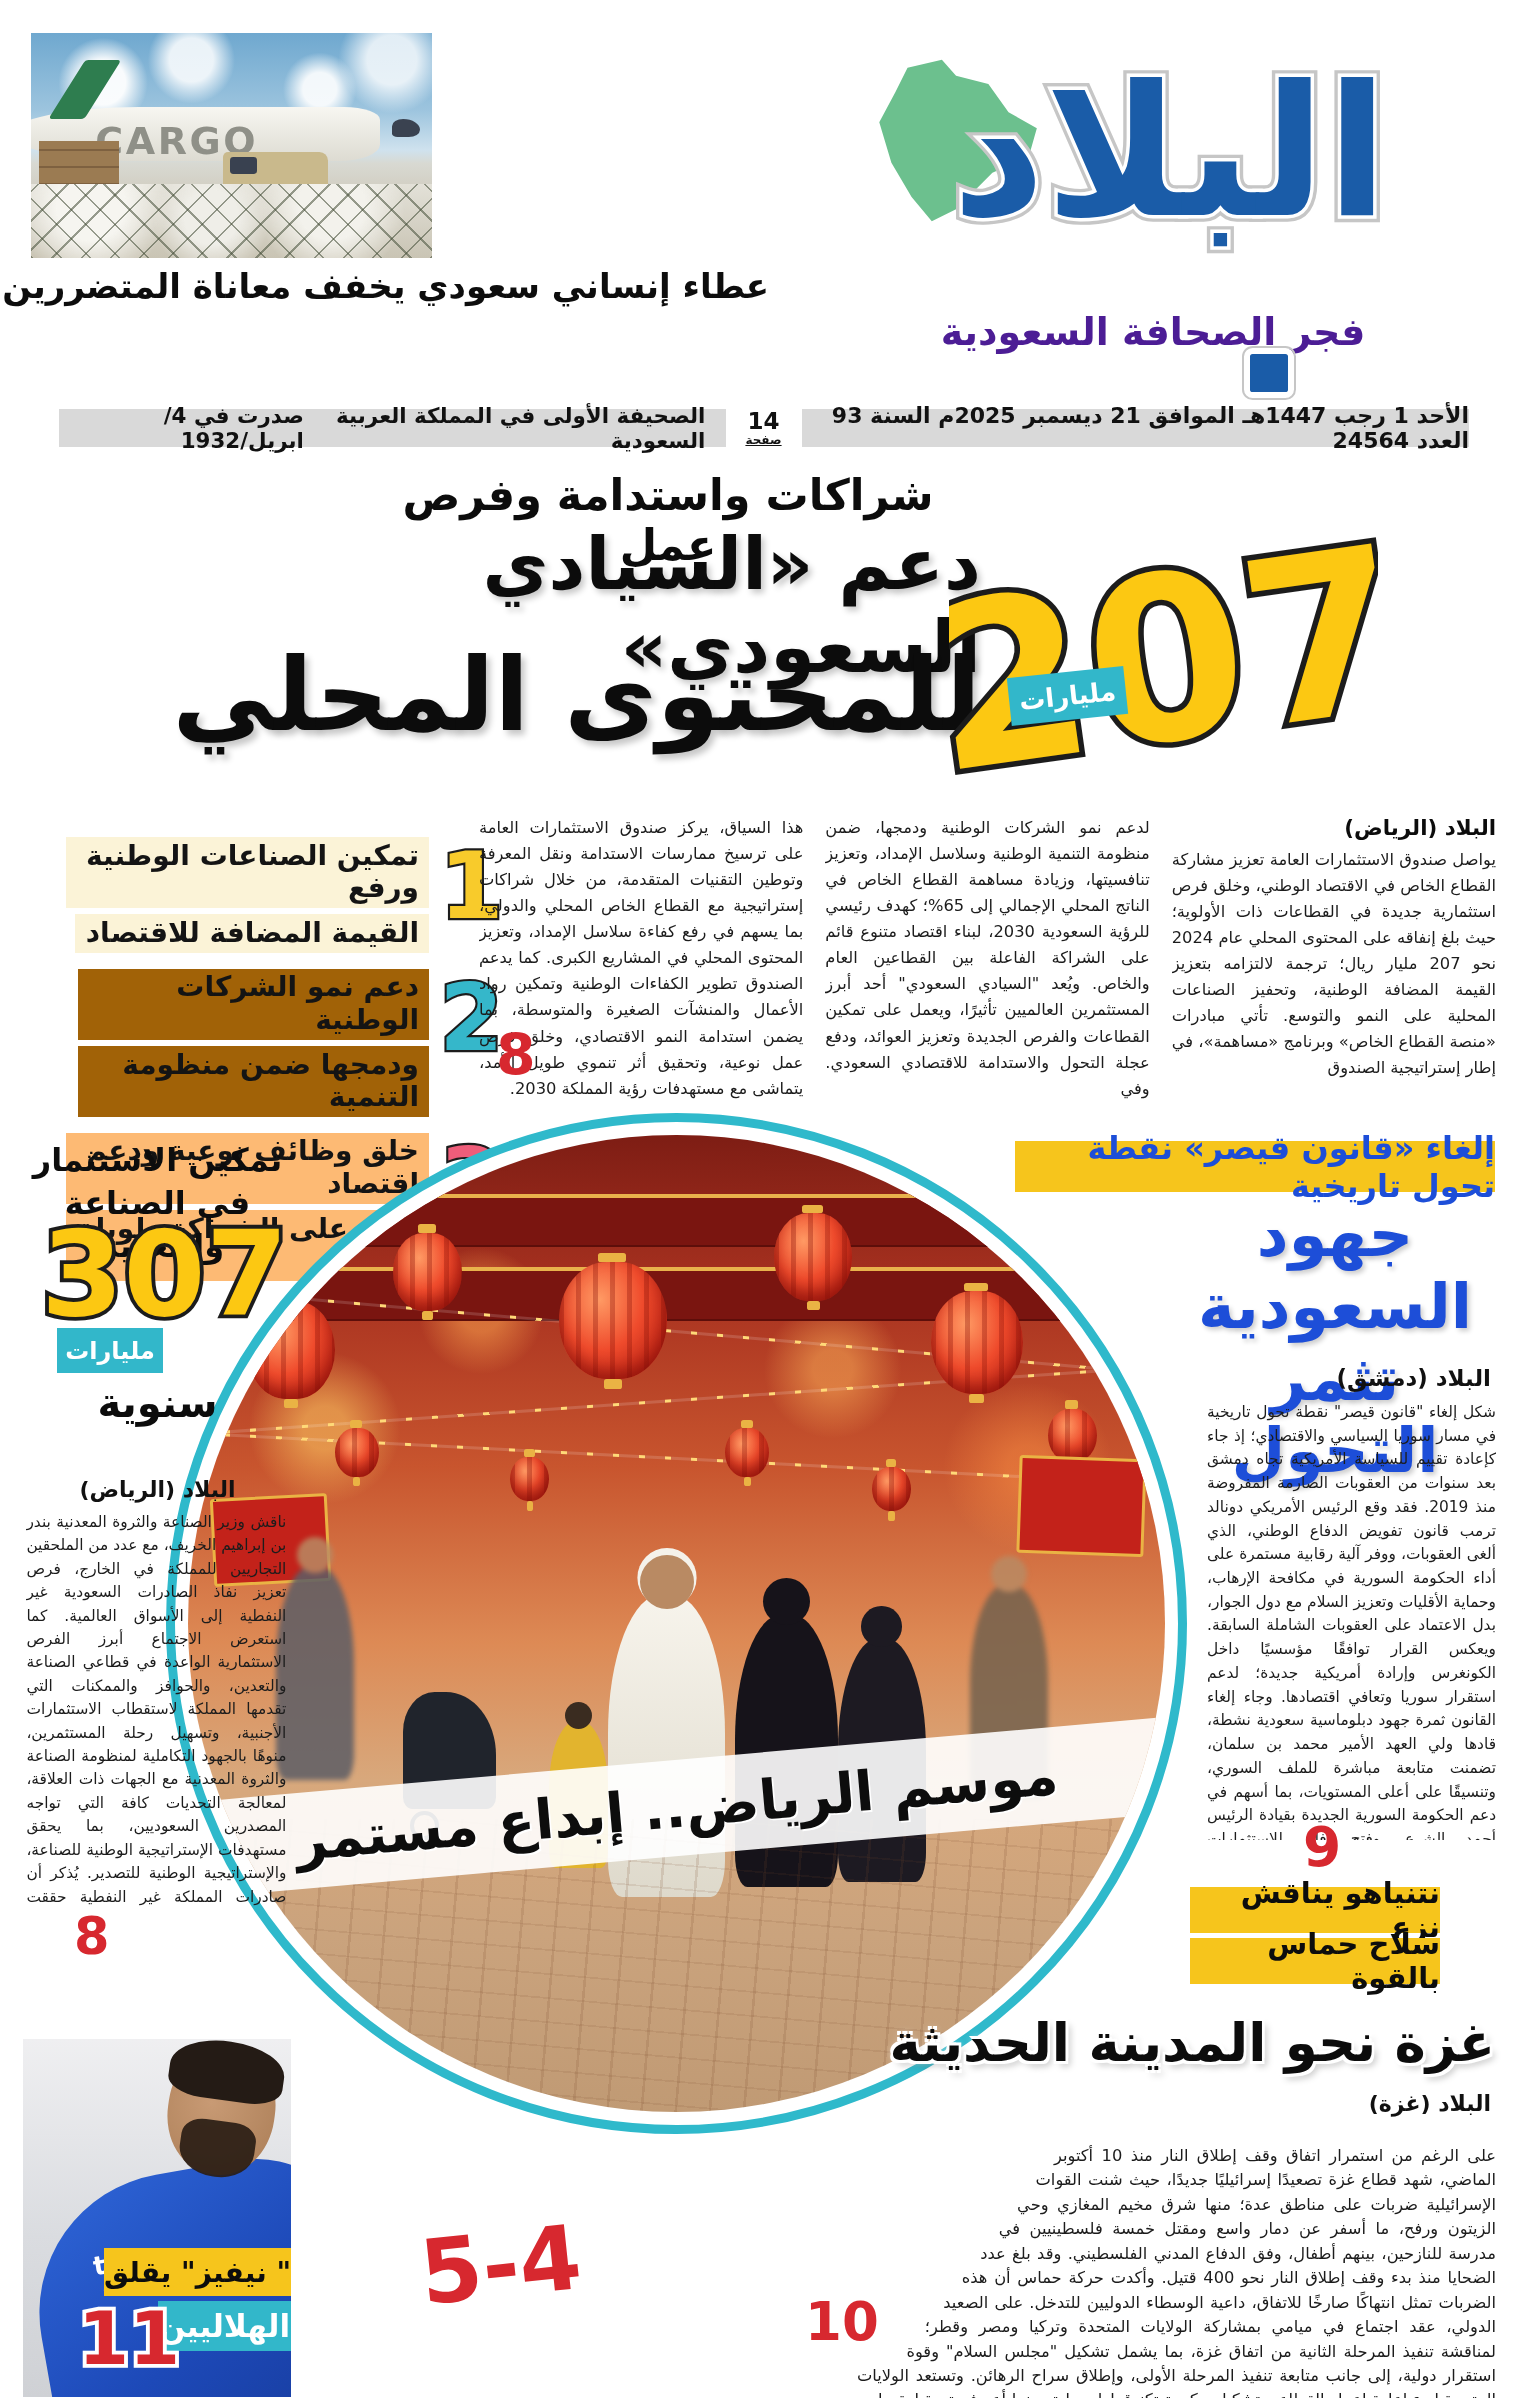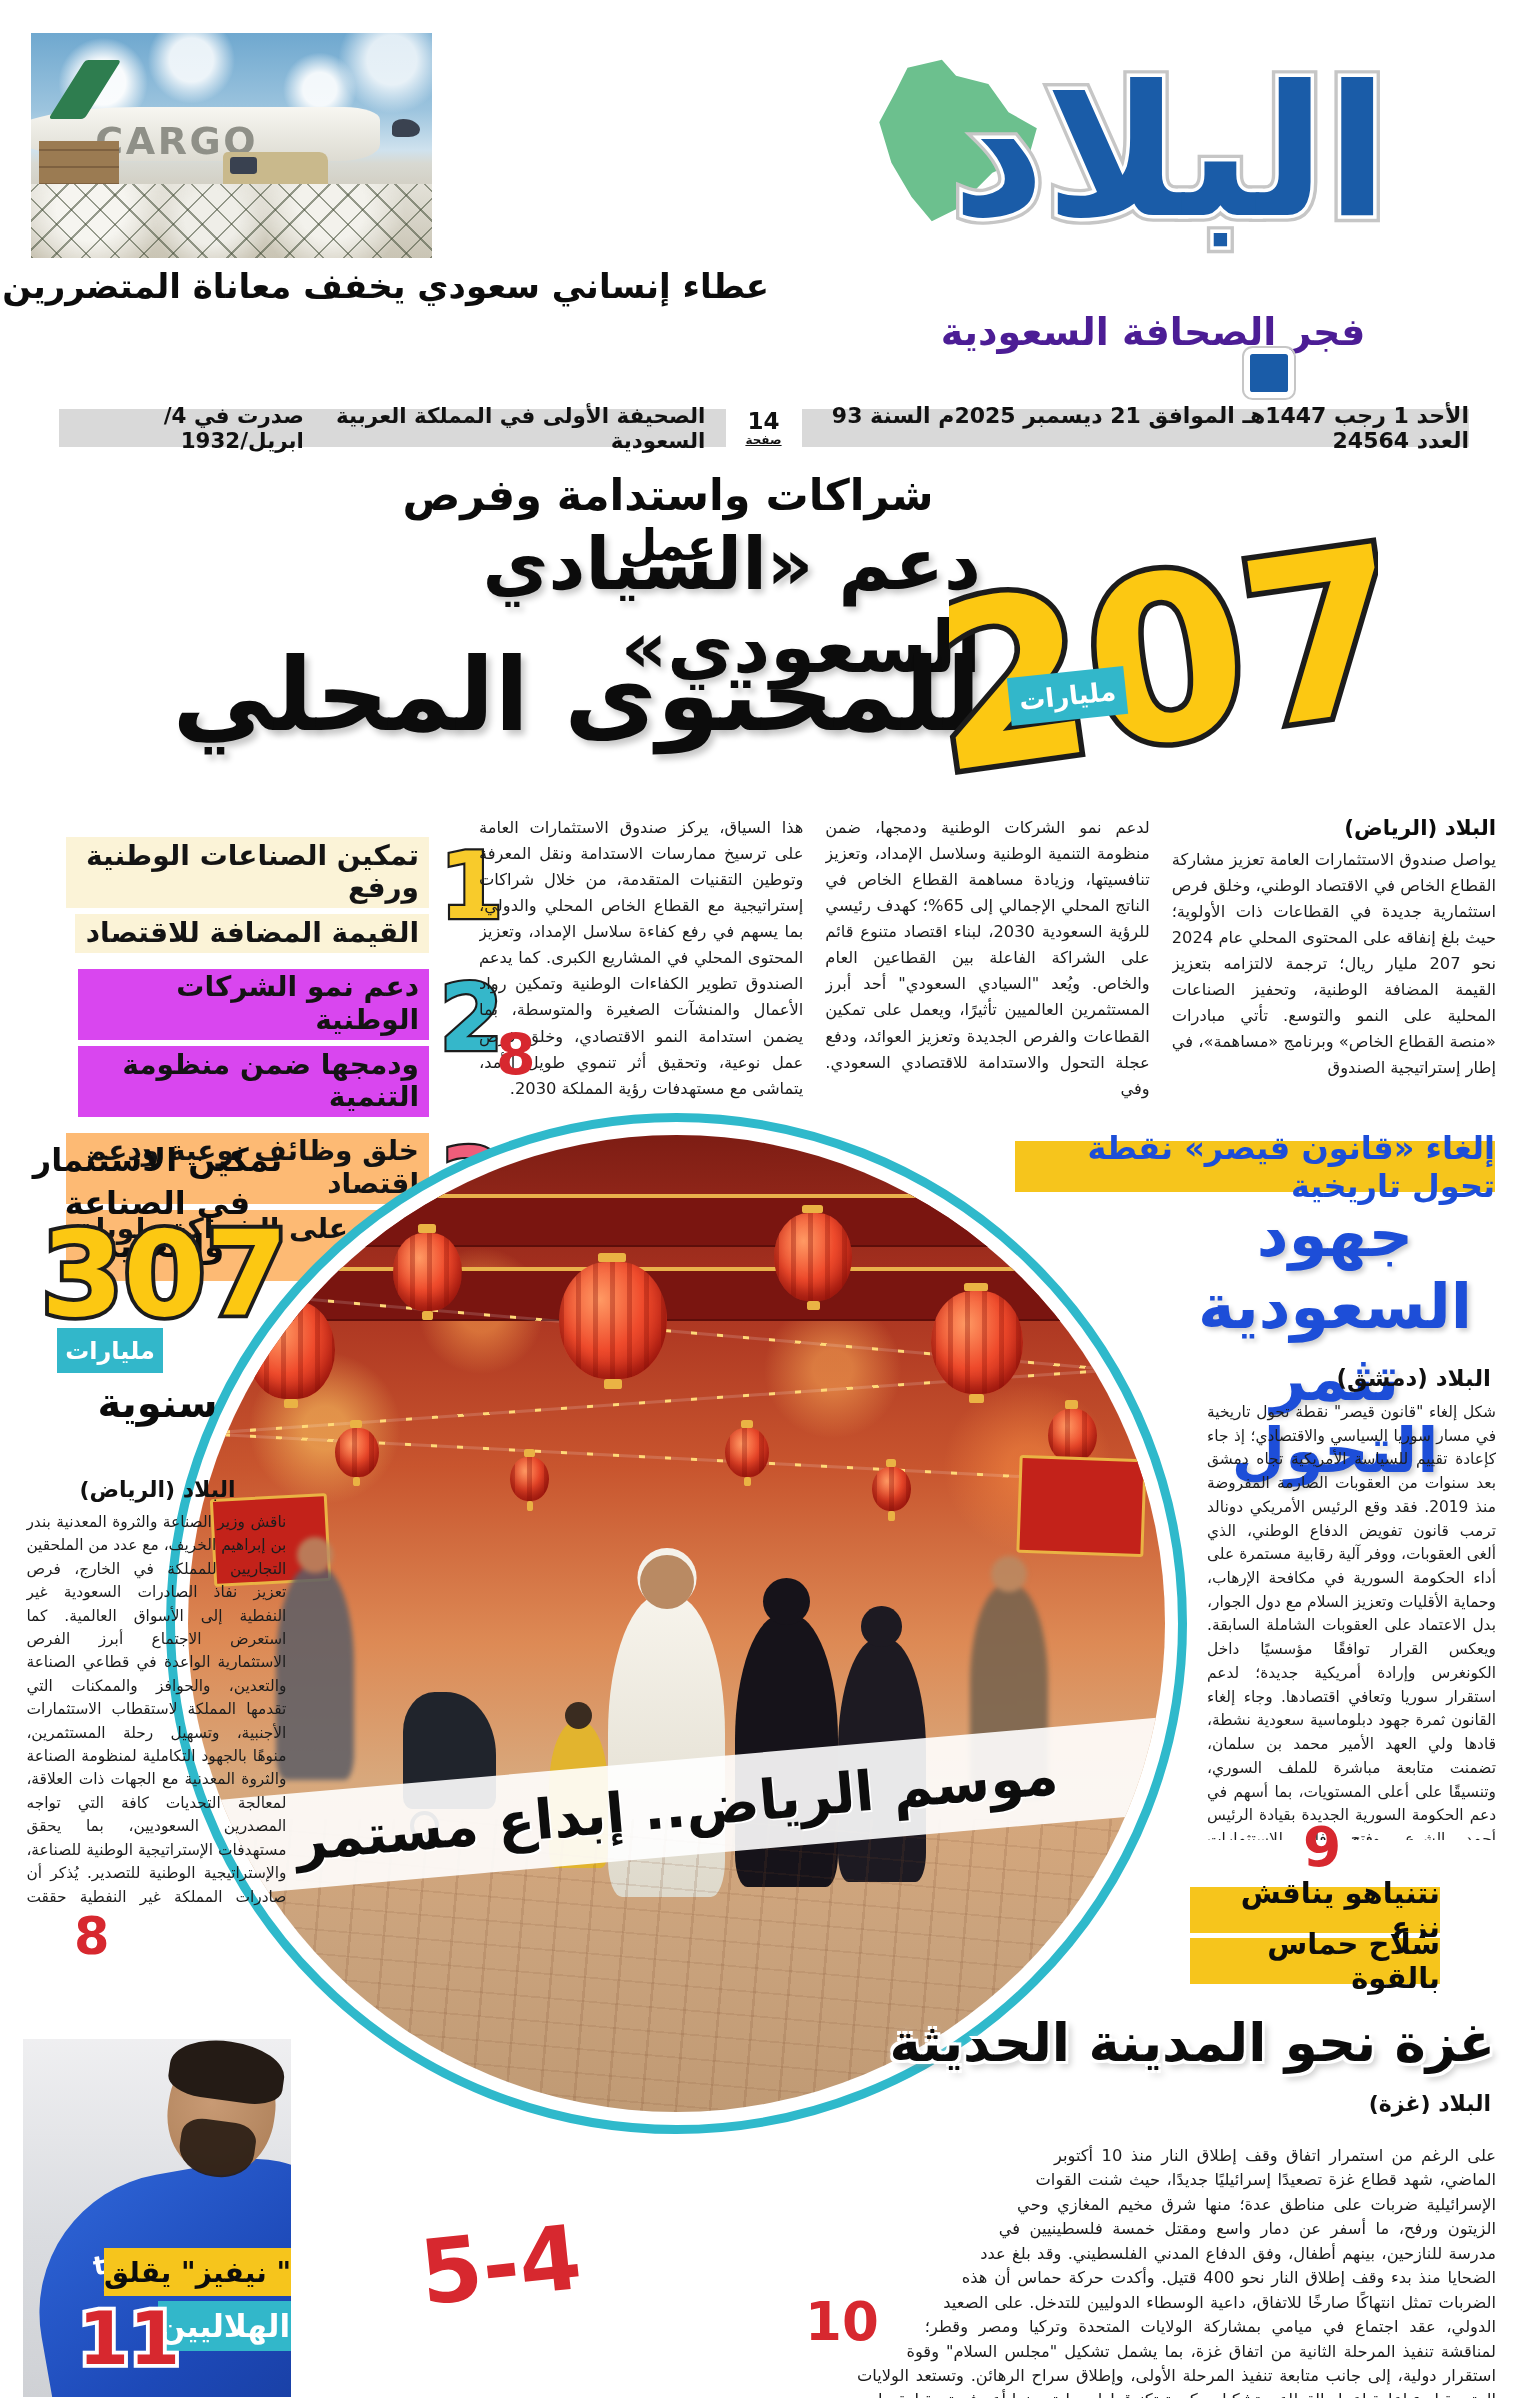--- a/index.html
+++ b/index.html
@@ -64,21 +64,21 @@
   .svg-207{left:950px;top:456px;}
   .unit-box{background:#32b7ca;color:#fff;font-weight:bold;display:flex;align-items:center;justify-content:center;}
   .unit-207{left:1010px;top:672px;width:117px;height:48px;font-size:26px;transform:rotate(-6deg);}
 
   .points{left:67px;top:832px;width:446px;}
   .point{display:flex;align-items:flex-start;margin-bottom:10.3px;gap:1.7px;}
   .point .lines{flex:1;display:flex;flex-direction:column;gap:6px;padding-top:5.1px;}
   .point .lines div{text-align:right;}
   .hl{display:inline-block;font-size:28px;font-weight:bold;padding:2.6px 10.3px 4.3px;line-height:1.15;color:#141414;}
   .p1 .hl{background:#fbf3d7;}
-  .p2 .hl{background:#d946ef;margin-left:12px;}
+  .p2 .hl{background:#a16207;margin-left:12px;}
   .p3 .hl{background:#fdba74;}
   .pt-num{flex:0 0 81px;}
 
   .lead-cols{left:480px;top:815px;width:1017px;height:302px;display:flex;gap:22px;overflow:hidden;}
   .lead-cols .col{flex:1;overflow:hidden;}
   .byline{font-size:21.4px;font-weight:bold;margin-bottom:6.9px;color:#0c0c0c;}
   .bodytxt{font-size:16.3px;line-height:1.6;text-align:justify;color:#1c1c1c;margin:0;}
   .ref8a{left:497px;top:1027px;font-size:57px;}
   .ref8b{left:75px;top:1911px;font-size:51px;}
   .ref9{left:1304px;top:1820px;font-size:55px;}

